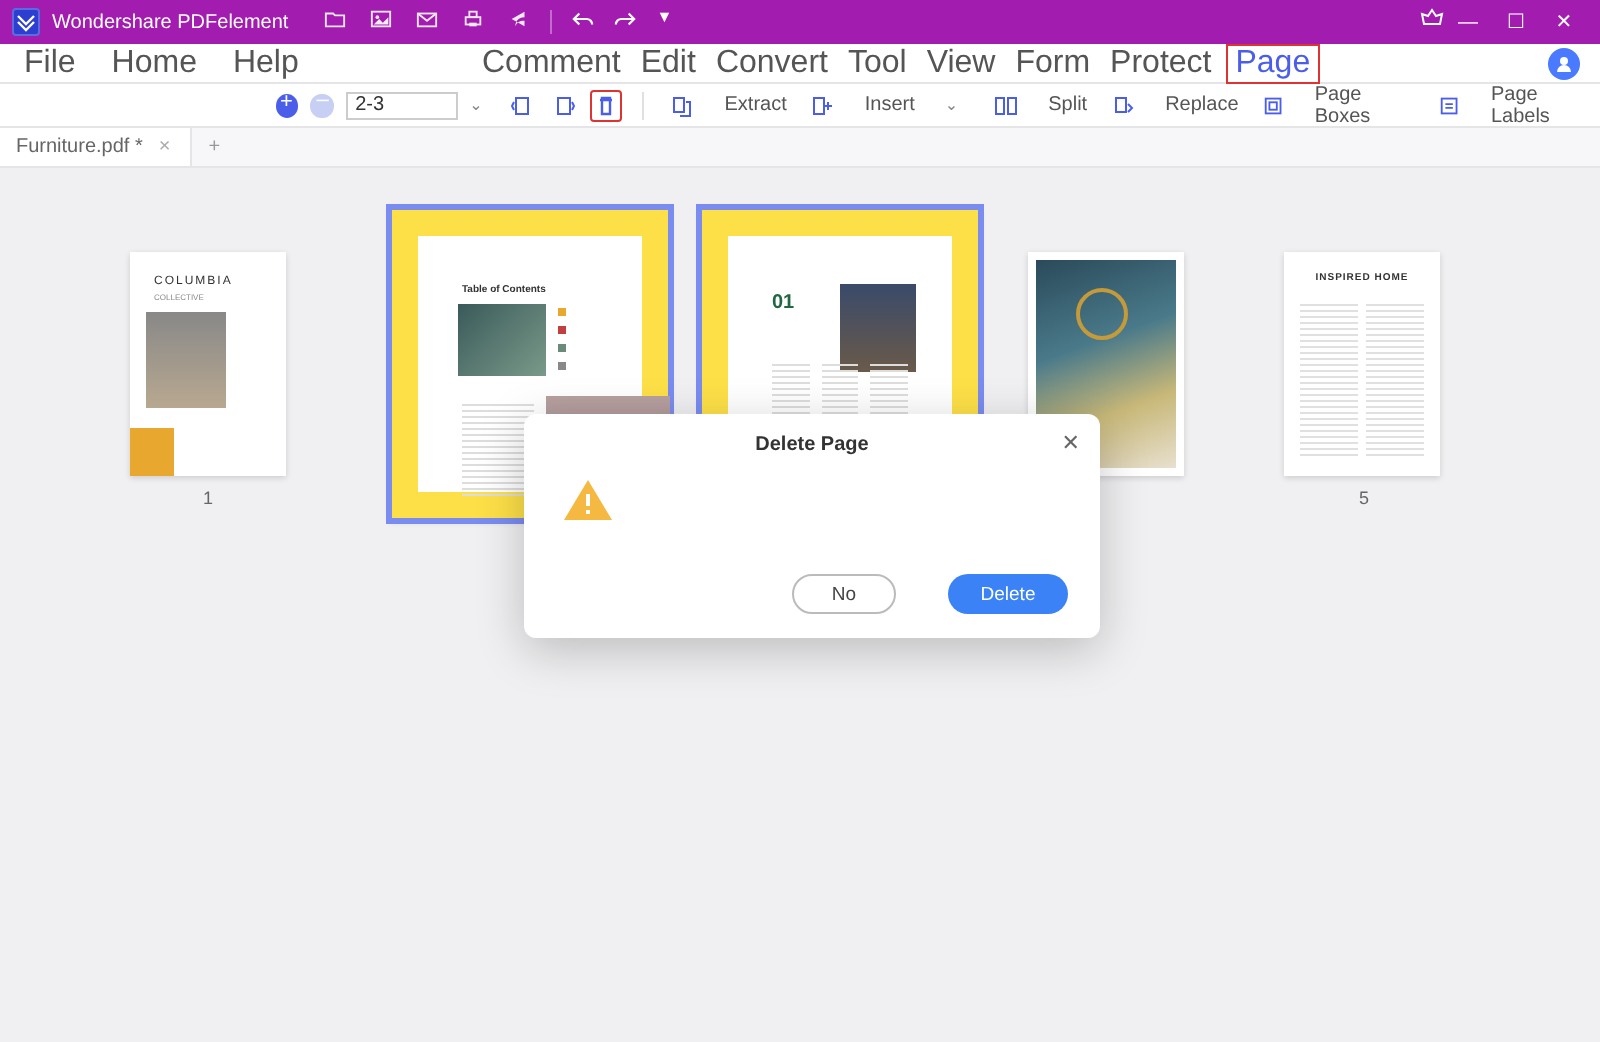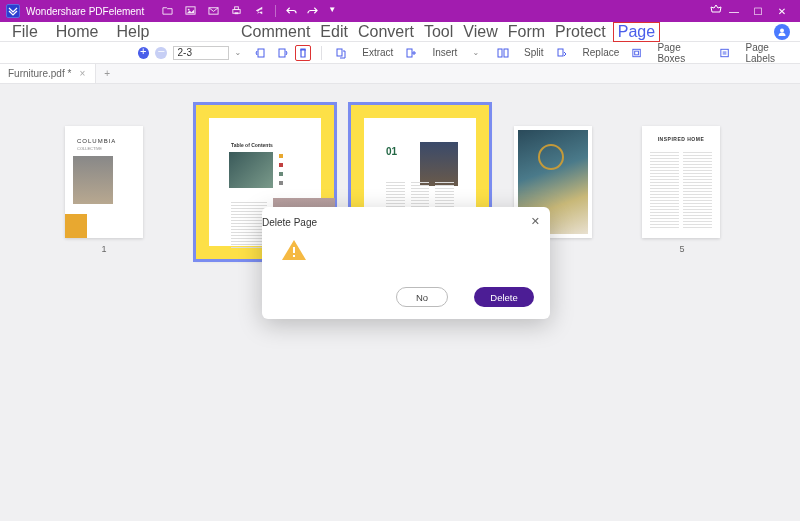--- a/index.html
+++ b/index.html
@@ -79,29 +79,29 @@
 .p4 .img { position:absolute; inset:4px; background:linear-gradient(160deg,#2a4a5a 0%,#4a7a8a 40%,#c8b878 70%,#e8e0d0 100%); }
 .p4 .lamp { position:absolute; left:24px; top:18px; width:26px; height:26px; border-radius:50%; border:2px solid #c49a3a; }
 
 .p5 { left: 642px; top: 42px; width: 78px; height: 112px; }
 .p5 .ttl { position:absolute; left:0; right:0; top:10px; text-align:center; font-size:5px; font-weight:bold; color:#333; letter-spacing:.5px; }
 .p5 .cols { position:absolute; left:8px; right:8px; top:26px; bottom:10px; display:flex; gap:4px; }
 .p5 .cols div { flex:1; background:repeating-linear-gradient(#e0e0e0,#e0e0e0 1px,transparent 1px,transparent 3px); }
 
 
 .dialog { position:absolute; left:262px; top:123px; width:288px; height:112px; background:#fff; border-radius:6px; box-shadow: 0 6px 24px rgba(0,0,0,.22); }
-.dialog .dtitle { text-align:left; font-size:10px; color:#333; margin-top:10px; font-weight:400; }
+.dialog .dtitle { text-align:center; font-size:10px; color:#333; margin-top:10px; font-weight:700; }
 .dialog .xbtn { position:absolute; right:10px; top:8px; font-size:11px; color:#666; cursor:pointer; }
 .dialog .body { display:flex; align-items:center; padding: 10px 18px 0; gap:14px; }
 .dialog .warn { width:28px; height:24px; }
 .dialog .msg { font-size:9.5px; color:#555; }
 .dialog .btns { position:absolute; right:16px; bottom:12px; display:flex; gap:26px; }
 .dialog .btn { height:20px; border-radius:10px; font-size:9.5px; display:flex; align-items:center; justify-content:center; cursor:pointer; padding: 0 16px; }
 .dialog .btn.no { border:1px solid #bbb; color:#444; background:#fff; width:52px; }
-.dialog .btn.del { background:#4c1d95; color:#fff; width:60px; }
+.dialog .btn.del { background:#3b82f6; color:#fff; width:60px; }
 </style>
 </head>
 <body>
 
 <div class="titlebar">
   <div class="logo">
     <svg viewBox="0 0 10 10">
         <path d="M1 2 L5 6 L9 2 M1 5 L5 9 L9 5" stroke="#fff" stroke-width="1.2" fill="none"></path>
       </svg>
   </div>

